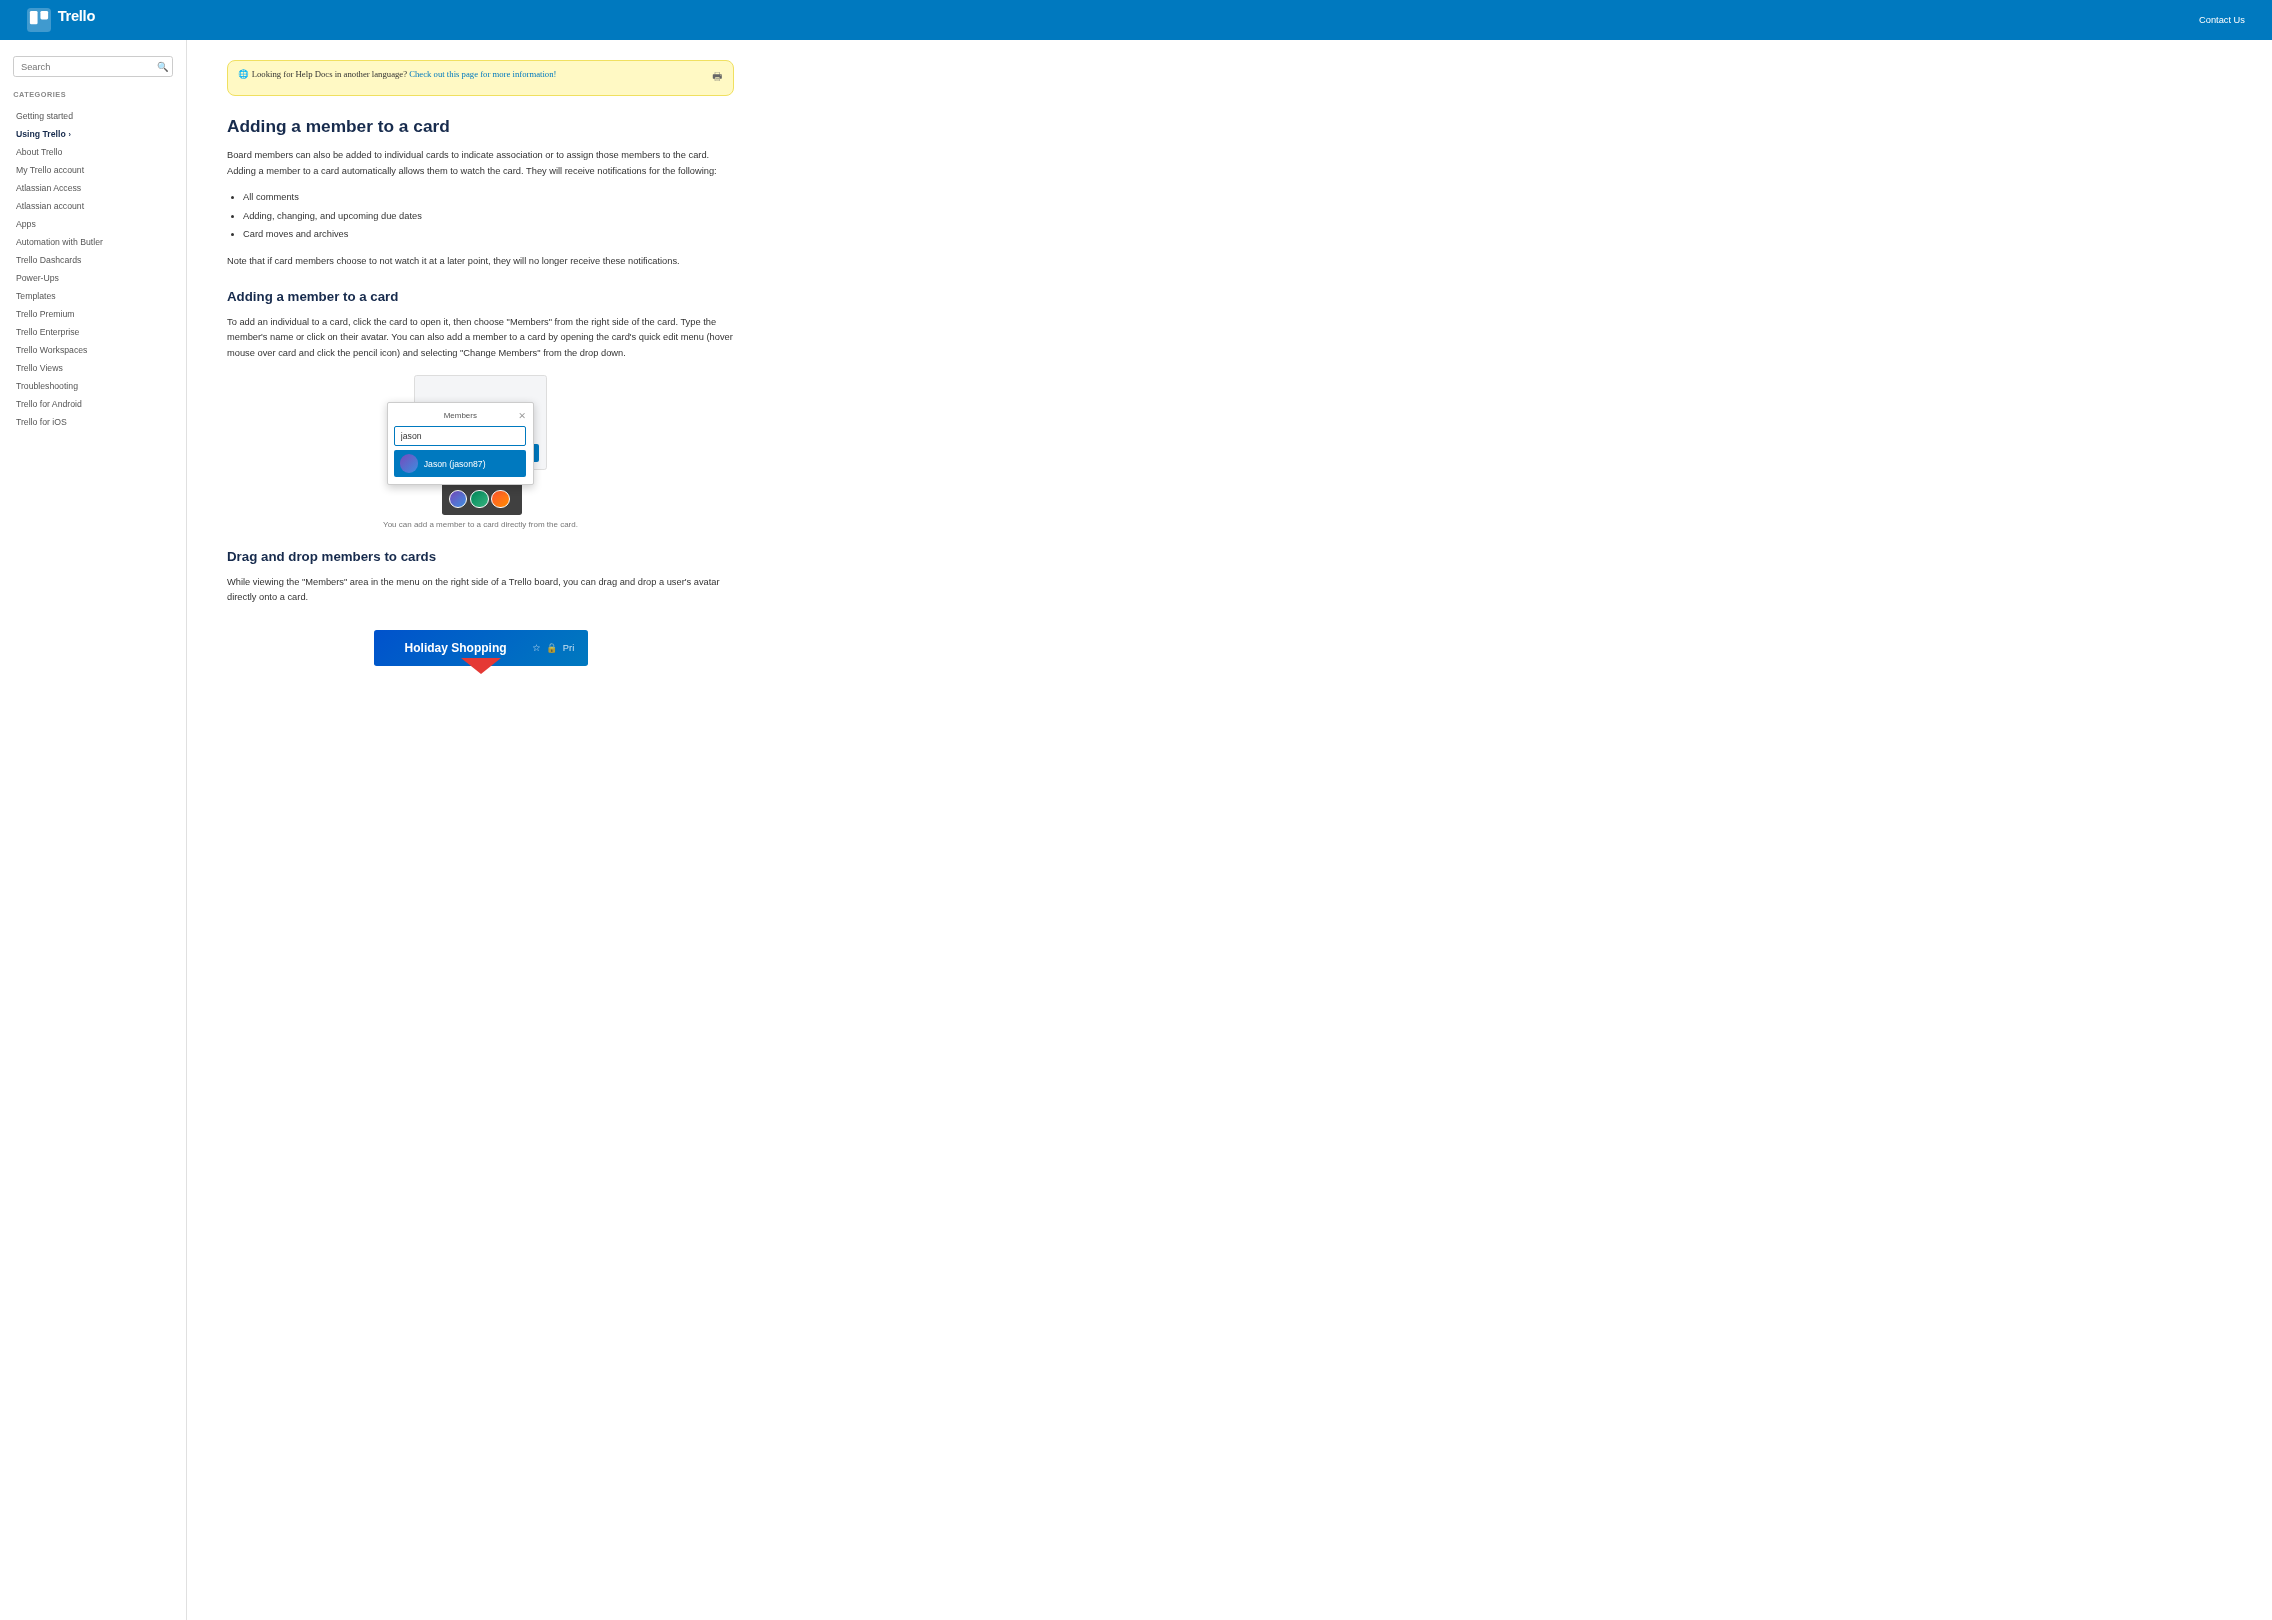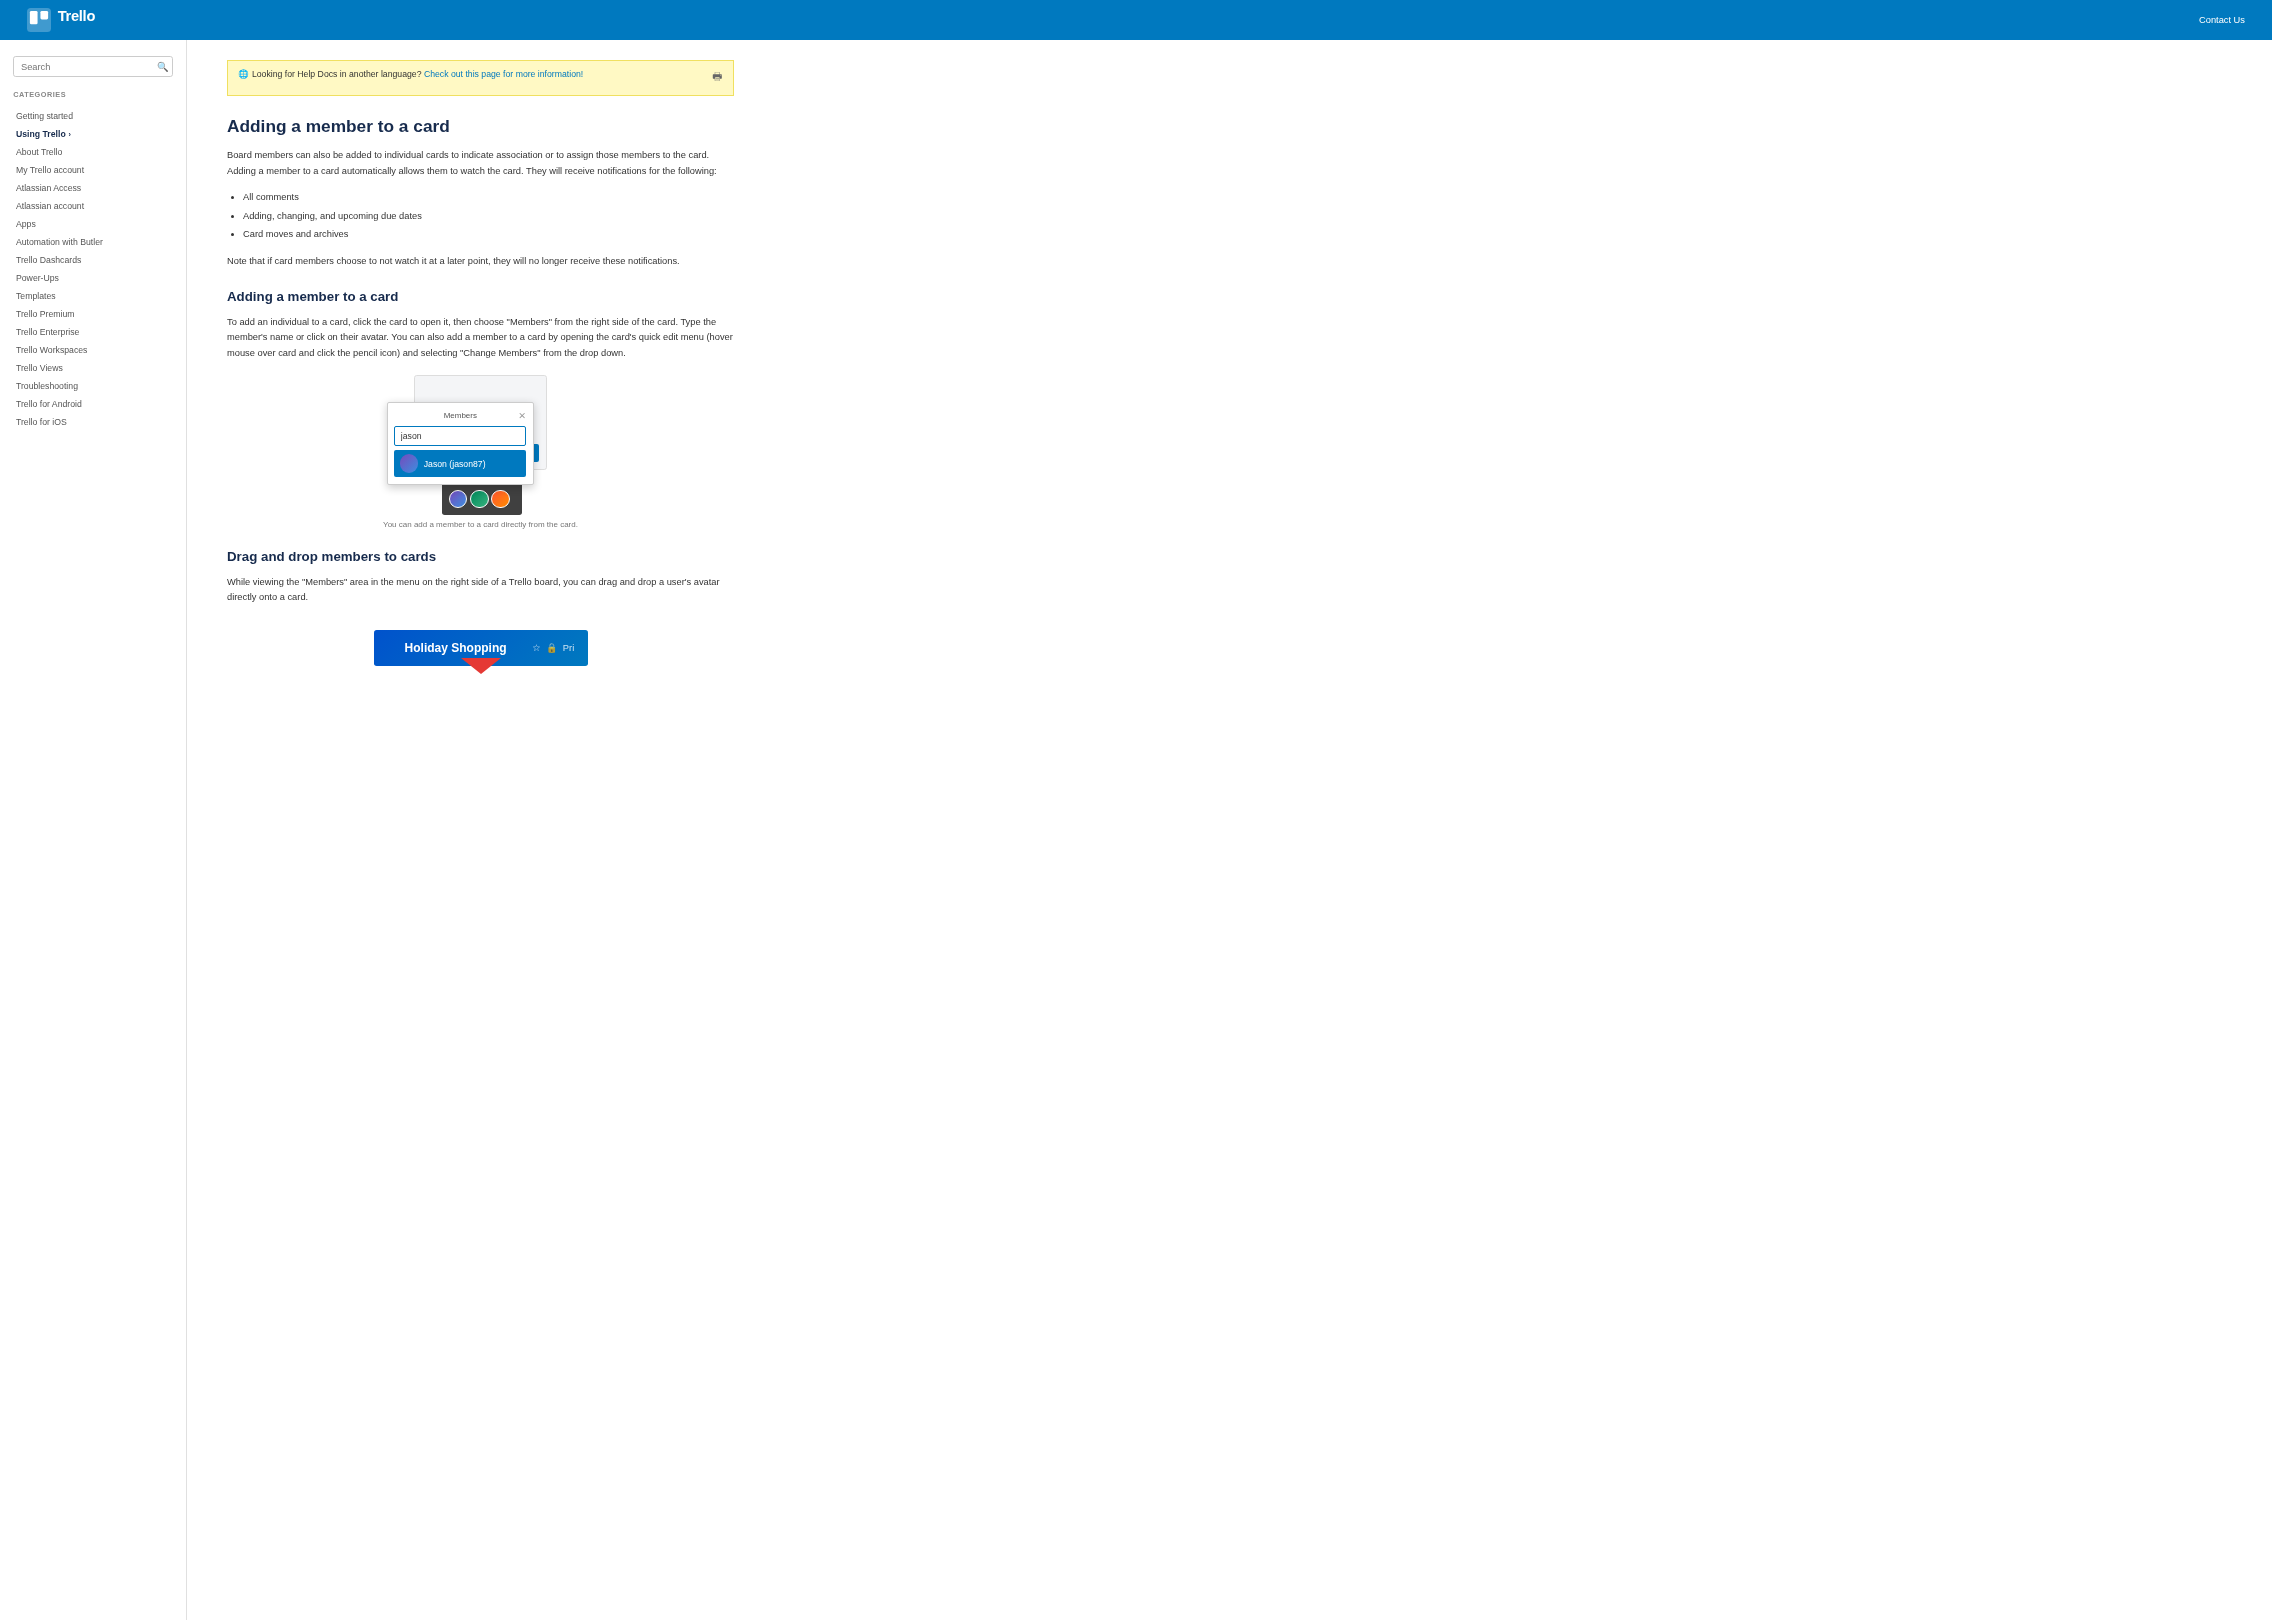--- a/index.html
+++ b/index.html
@@ -102,27 +102,28 @@
     #main {
       flex: 1;
       padding: 20px 27px 40px 40px;
       max-width: 574px;
     }
 
     
     .banner {
       background: #FFF9C4;
       border: 0.7px solid #F0E060;
-      border-radius: 0;
+      border-radius: 8px;
       padding: 8px 10.7px;
       margin-bottom: 18.7px;
       display: flex;
       align-items: flex-start;
       justify-content: space-between;
       gap: 8px;
+      font-family: Liberation Serif, serif;
     }
     .banner-text {
       font-size: 8.7px;
       color: #333;
     }
     .banner-text a {
       color: #0079BF;
       text-decoration: none;
     }
     .banner-print {

